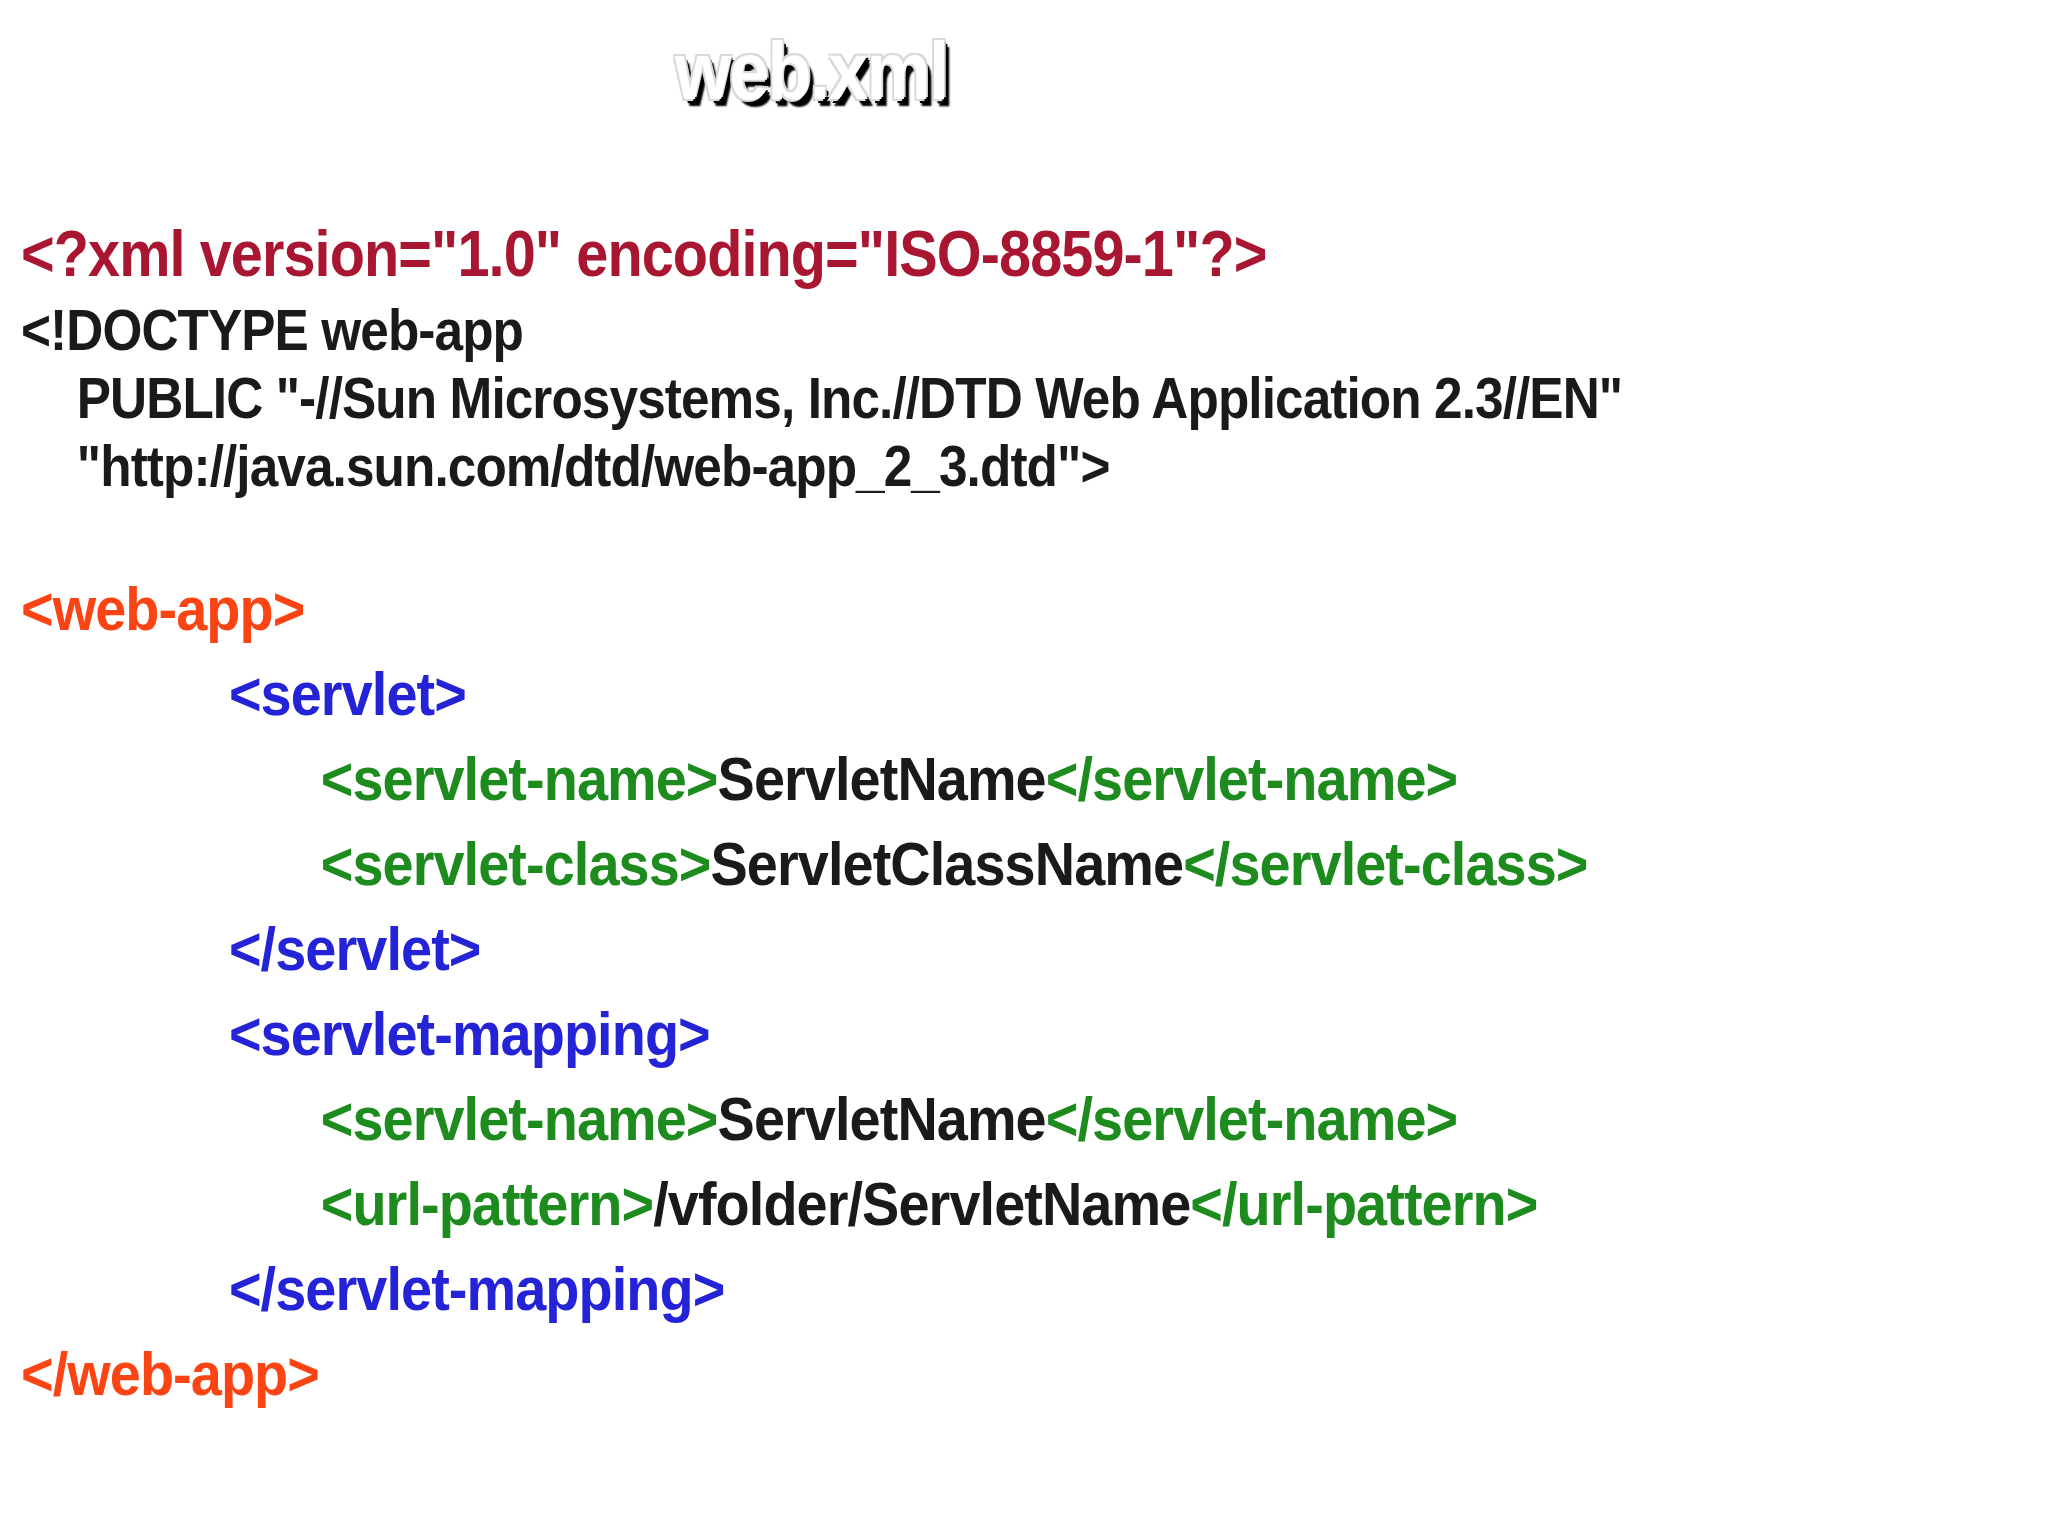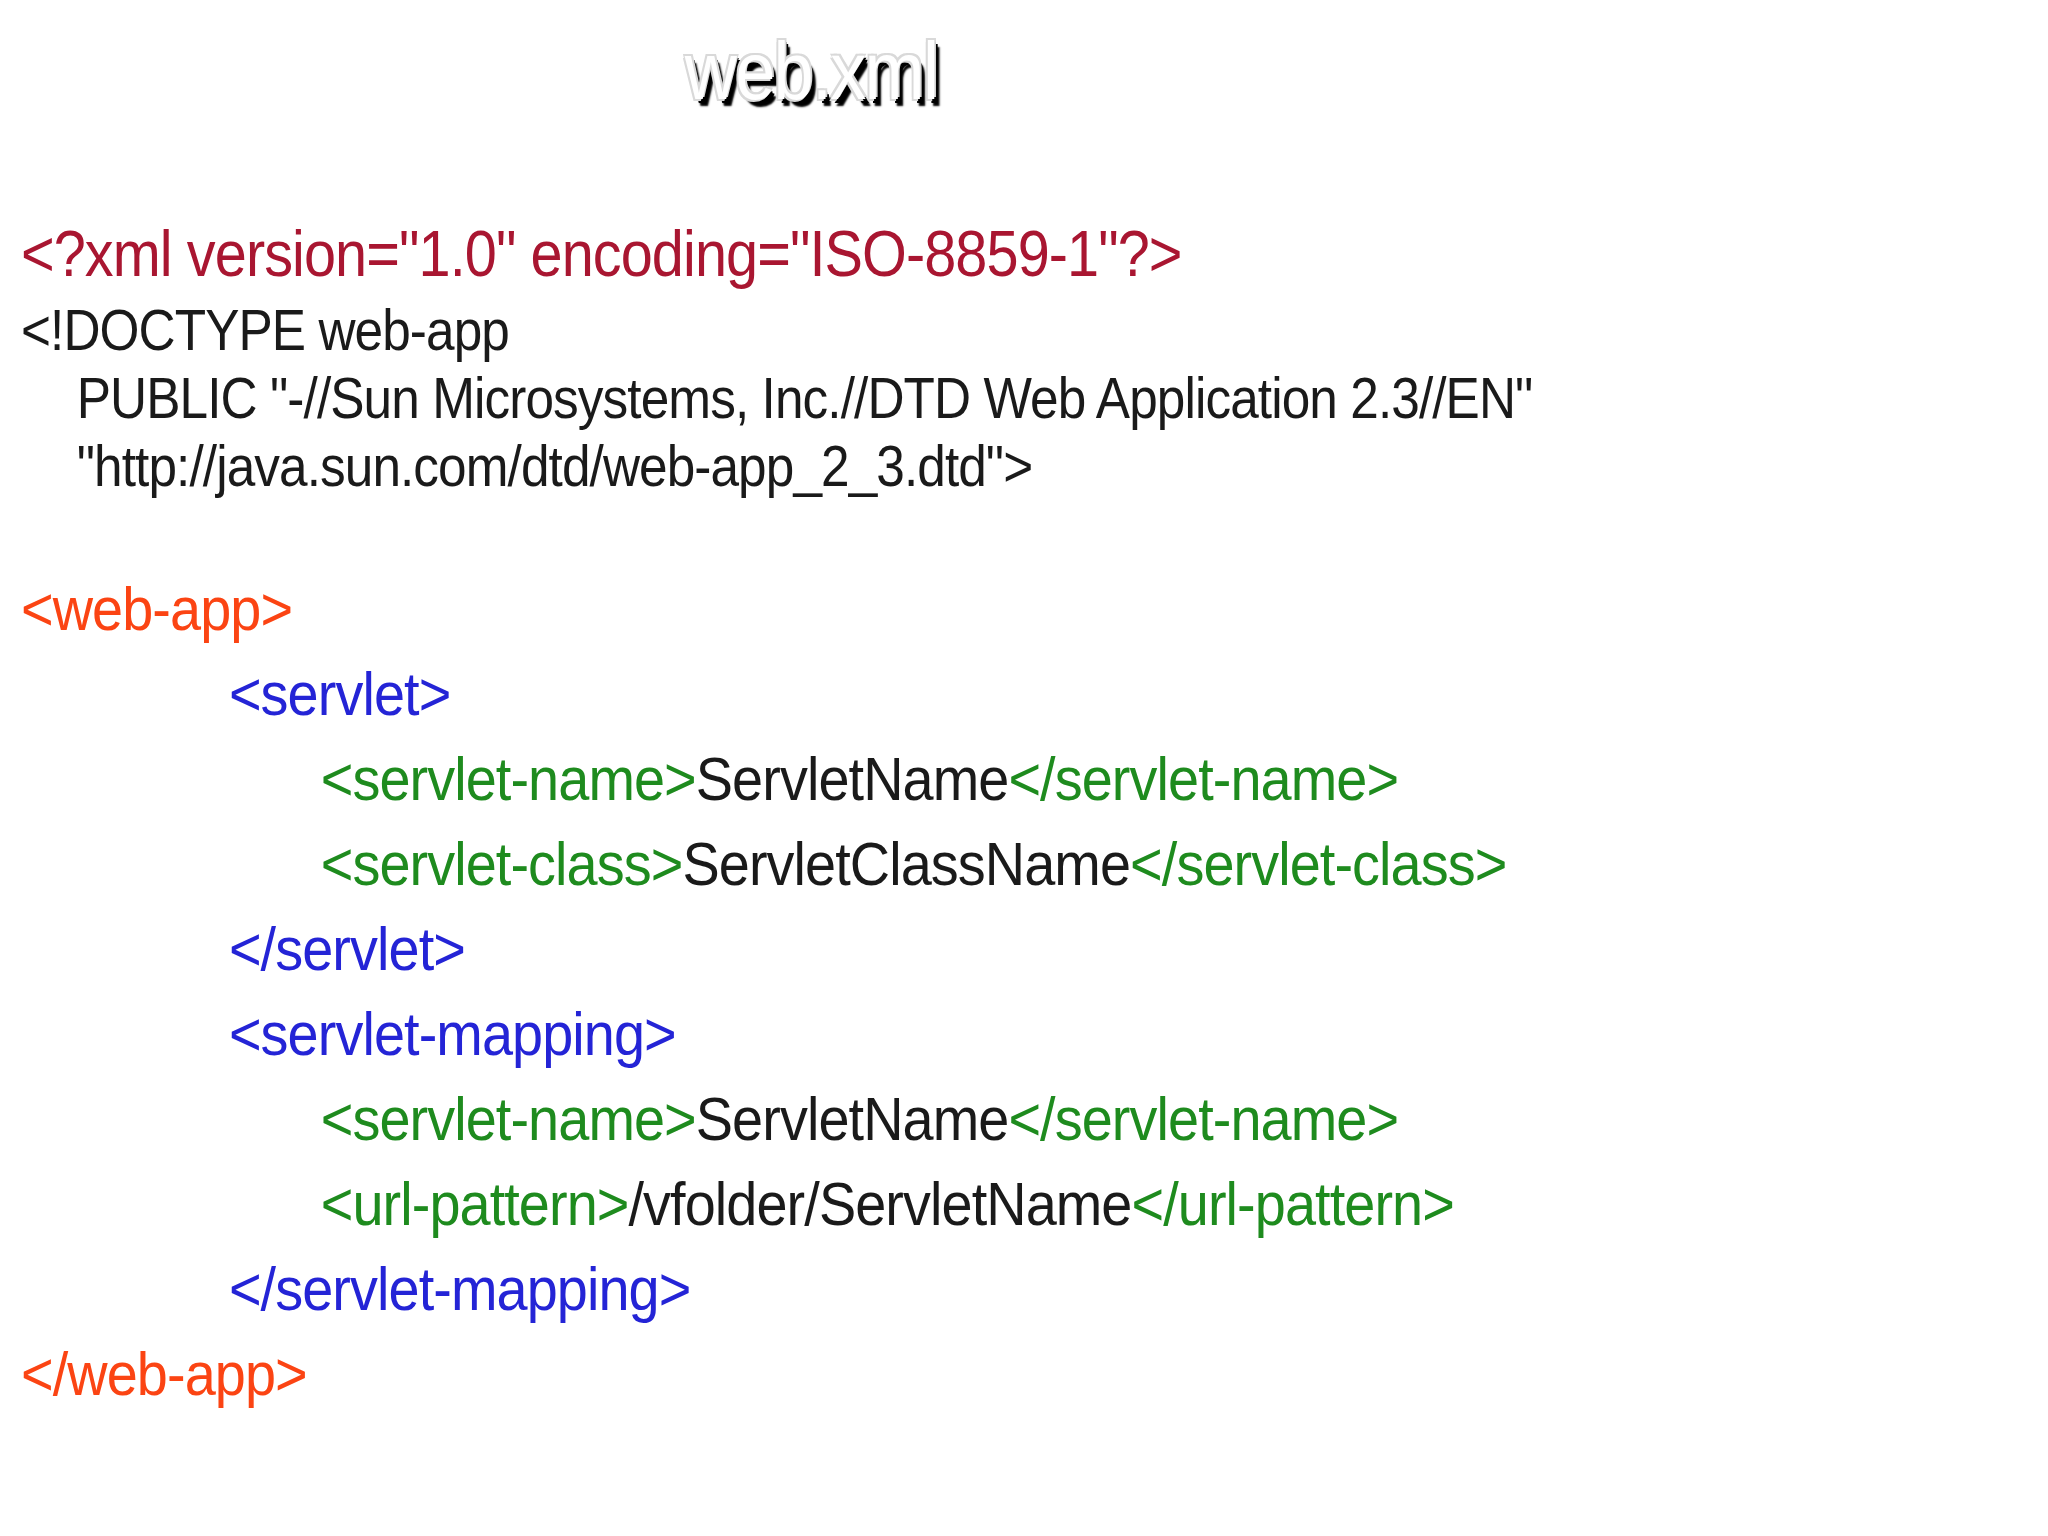--- a/index.html
+++ b/index.html
@@ -7,21 +7,21 @@
     padding: 0;
     background: #ffffff;
   }
   .page {
     position: relative;
     width: 1772px;
     height: 1536px;
     background: #ffffff;
     overflow: hidden;
     font-family: "Liberation Sans", sans-serif;
-    font-weight: 400;
+    font-weight: 700;
   }
   
   .title {
     position: absolute;
     top: 26px;
     left: 0;
     right: 150px;
     text-align: center;
     font-size: 82px;
     line-height: 1.1;

